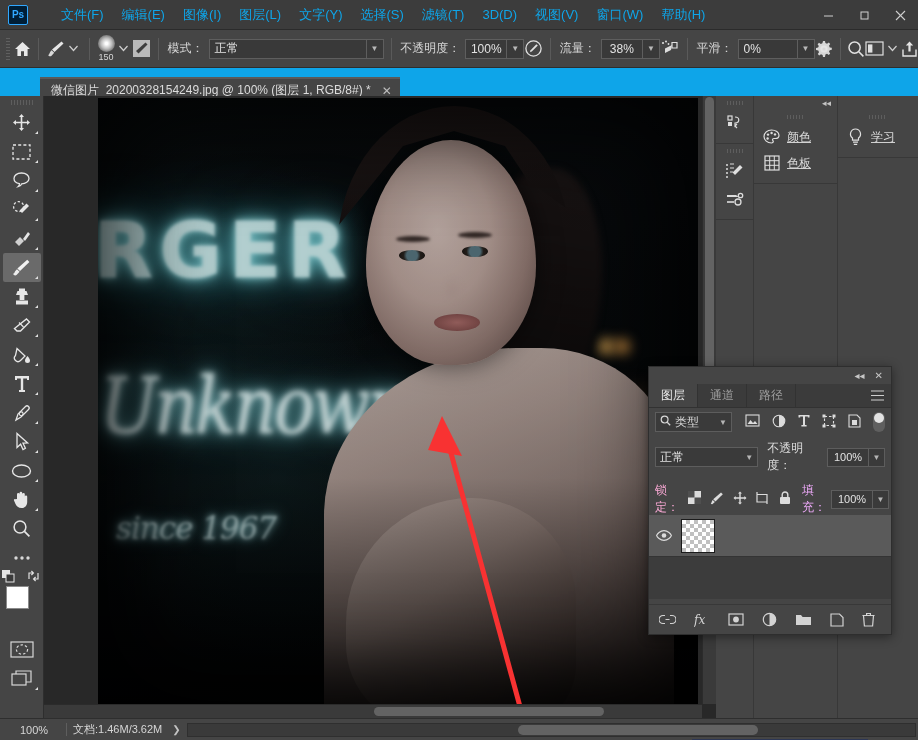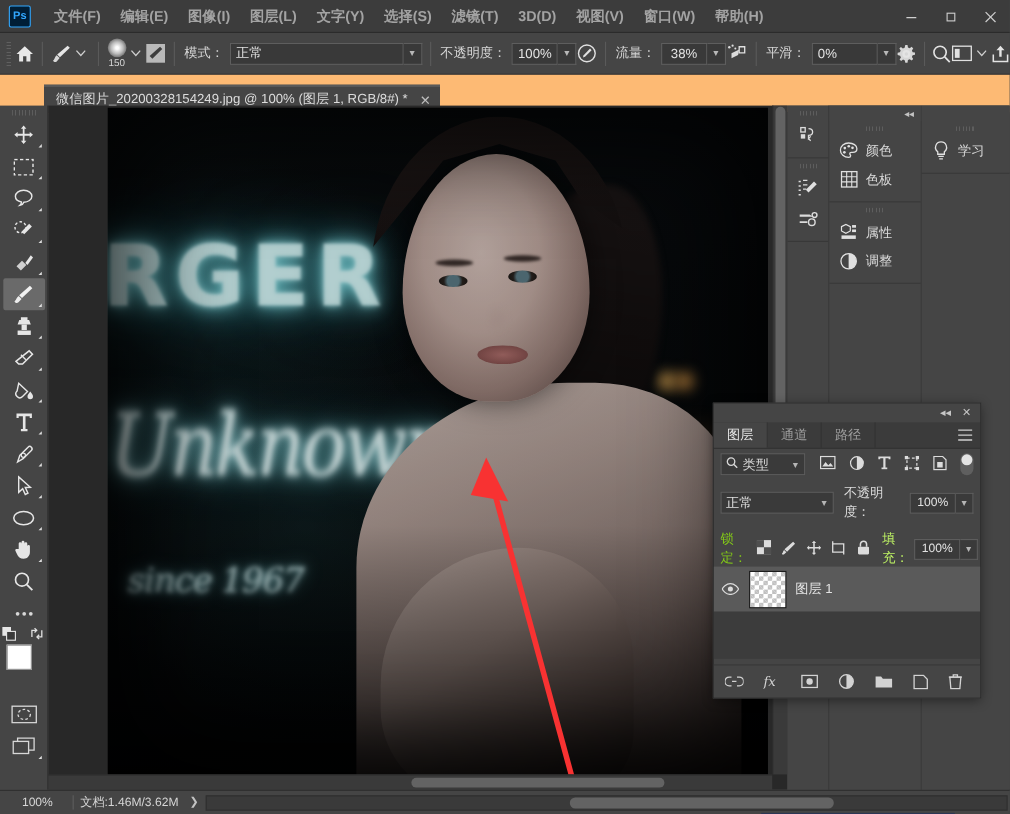--- a/index.html
+++ b/index.html
@@ -18,36 +18,35 @@
   #menubar {
     height: 30px;
     background: #3c3c3c;
     display: flex;
     align-items: center;
     border-bottom: 1px solid #2b2b2b;
     position: relative;
   }
   #ps-logo {
     width: 20px; height: 20px;
-    margin: 0 12px 0 8px;
+    margin: 0 24px 0 8px;
     background: #001e36;
     border: 1px solid #31a8ff;
     color: #31a8ff;
     font-size: 10px;
     font-weight: bold;
     display: flex; align-items: center; justify-content: center;
     border-radius: 2px;
   }
   .menu-item {
     padding: 4px 9px;
     font-size: 13px;
-    color: #a3a3a3;
+    color: #0ea5e9;
     cursor: default;
     white-space: nowrap;
-    font-weight: bold;
   }
   #win-controls { position: absolute; right: 0; top: 0; display: flex; height: 30px; }
   .win-btn {
     width: 36px; height: 30px;
     display: flex; align-items: center; justify-content: center;
     color: #cfcfcf; font-size: 13px;
   }
 
   
   #optionsbar {
@@ -97,21 +96,21 @@
   .brush-dot {
     width: 17px; height: 17px; border-radius: 50%;
     background: radial-gradient(circle, #fdfdfd 10%, #bcbcbc 45%, #6d6d6d 75%, #555 100%);
     margin-top: 1px;
   }
   .brush-size { font-size: 9px; color: #d7d7d7; line-height: 10px; margin-top: 0px;}
 
   
   #tabbar {
     height: 35px;
-    background: #fdba74;
+    background: #0ea5e9;
     display: flex;
     align-items: flex-end;
     padding-left: 40px;
     border-bottom: 1px solid #222;
   }
   #doc-tab {
     height: 25px;
     background: #454545;
     display: flex; align-items: center;
     padding: 0 8px 0 11px;
@@ -312,21 +311,21 @@
   .rail-icon { width: 30px; height: 28px; margin: 0 auto; display:flex; align-items:center; justify-content:center; color:#dcdcdc; }
 
   #panel-col-mid {
     position: absolute; left: 38px; top: 0; width: 84px; bottom: 0;
     background: #454545; border-right: 1px solid #383838;
   }
   #panel-col-right {
     position: absolute; left: 122px; top: 0; right: 0; bottom: 0;
     background: #454545;
   }
-  .panel-group { border-bottom: 1px solid #383838; padding: 5px 0 7px; }
+  .panel-group { border-bottom: 1px solid #383838; padding: 5px 0 7px; text-decoration: underline; }
   .panel-grip { width: 18px; height: 4px; margin: 0 auto 5px;
     background-image: repeating-linear-gradient(to right, #6e6e6e 0 1px, transparent 1px 3px); opacity:.6;}
   .panel-row {
     display: flex; align-items: center; gap: 7px;
     padding: 3px 0 3px 9px; color: #dadada; font-size: 12px; height: 26px;
   }
   .panel-row .pi { width: 17px; display:flex; align-items:center; justify-content:center; color:#e0e0e0; }
 
   
   #layers-panel {
@@ -847,43 +846,20 @@
         <div class="panel-row">
           <span class="pi">
             <svg width="16" height="16" viewBox="0 0 16 16">
                 <rect x="1" y="1" width="14" height="14" fill="none" stroke="#e0e0e0" stroke-width="1.2"></rect>
                 <path d="M5.7 1v14M10.3 1v14M1 5.7h14M1 10.3h14" stroke="#e0e0e0" stroke-width="1"></path>
               </svg>
           </span>
           <span>色板</span>
         </div>
       </div>
-      <div class="panel-group">
-        <div class="panel-grip"></div>
-        <div class="panel-row">
-          <span class="pi">
-            <svg width="17" height="16" viewBox="0 0 17 16">
-                <path d="M2 3 L6 1 L10 3 L10 7 L6 9 L2 7 Z" fill="none" stroke="#e0e0e0" stroke-width="1.1"></path>
-                <rect x="11.6" y="1.6" width="3.6" height="2.4" fill="#e0e0e0"></rect>
-                <rect x="11.6" y="5.6" width="3.6" height="2.4" fill="#e0e0e0"></rect>
-                <rect x="2" y="11" width="13" height="3.2" fill="#e0e0e0"></rect>
-              </svg>
-          </span>
-          <span>属性</span>
-        </div>
-        <div class="panel-row">
-          <span class="pi">
-            <svg width="17" height="17" viewBox="0 0 17 17">
-                <circle cx="8.5" cy="8.5" r="7" fill="none" stroke="#e0e0e0" stroke-width="1.2"></circle>
-                <path d="M8.5 1.5 A7 7 0 018.5 15.5 Z" fill="#e0e0e0"></path>
-              </svg>
-          </span>
-          <span>调整</span>
-        </div>
-      </div>
     </div>
 
     <div id="panel-col-right">
       <div class="dock-collapse-row"></div>
       <div class="panel-group">
         <div class="panel-grip"></div>
         <div class="panel-row">
           <span class="pi">
             <svg width="15" height="18" viewBox="0 0 15 18">
                 <path d="M7.5 1a5 5 0 00-3 9v2.2h6V10a5 5 0 00-3-9z" fill="none" stroke="#e0e0e0" stroke-width="1.2"></path>
@@ -966,21 +942,21 @@
         <span class="bc-arrow">▼</span>
       </div>
       <span style="font-size:12px;color:#dcdcdc;margin-left:4px">不透明度：</span>
       <div style="display:flex">
         <span class="mini-field">100%</span>
         <span class="mini-arrow">▼</span>
       </div>
     </div>
 
     <div class="lp-row">
-      <span style="font-size:12px;color:#84cc16">锁定：</span>
+      <span style="font-size:12px;color:#f9a8d4">锁定：</span>
       <div class="lock-icons">
         <span>
           <svg width="13" height="13" viewBox="0 0 13 13">
               <rect x="0" y="0" width="13" height="13" fill="#dcdcdc"></rect>
               <rect x="0" y="0" width="6.5" height="6.5" fill="#4f4f4f"></rect>
               <rect x="6.5" y="6.5" width="6.5" height="6.5" fill="#4f4f4f"></rect>
             </svg>
         </span>
         <span>
           <svg width="14" height="14" viewBox="0 0 14 14">
@@ -998,40 +974,39 @@
               <path d="M1 3.5 H11 V13 M1 1 V11 H10.5" fill="none" stroke="#dcdcdc" stroke-width="1.2"></path>
             </svg>
         </span>
         <span>
           <svg width="12" height="14" viewBox="0 0 12 14">
               <rect x="1" y="6" width="10" height="7" rx="1" fill="#dcdcdc"></rect>
               <path d="M3.2 6 V3.8 a2.8 2.8 0 015.6 0 V6" fill="none" stroke="#dcdcdc" stroke-width="1.4"></path>
             </svg>
         </span>
       </div>
-      <span style="font-size:12px;color:#bef264;margin-left:6px">填充：</span>
+      <span style="font-size:12px;color:#f0abfc;margin-left:6px">填充：</span>
       <div style="display:flex">
         <span class="mini-field">100%</span>
         <span class="mini-arrow">▼</span>
       </div>
     </div>
 
     <div id="layers-list">
       <div class="layer-item selected">
         <span class="eye-btn">
           <svg width="16" height="11" viewBox="0 0 16 11">
               <path d="M8 0.6C4 0.6 1.2 4 .6 5.5 1.2 7 4 10.4 8 10.4S14.8 7 15.4 5.5C14.8 4 12 .6 8 .6z" fill="none" stroke="#dcdcdc" stroke-width="1.1"></path>
               <circle cx="8" cy="5.5" r="2.3" fill="#dcdcdc"></circle>
             </svg>
         </span>
         <span class="thumb-box">
           <span class="thumb-checker"></span>
           <span class="thumb-sel-frame"></span>
         </span>
-        <span class="layer-name">图层 1</span>
       </div>
     </div>
 
     <div id="lp-footer">
       <span class="fi">
         <svg width="17" height="11" viewBox="0 0 17 11">
             <path d="M6.5 5.5H10.5M6 1.5H4a4 4 0 000 8h2M11 1.5h2a4 4 0 010 8h-2" fill="none" stroke="#d3d3d3" stroke-width="1.2"></path>
           </svg>
       </span>
       <span class="fi">

